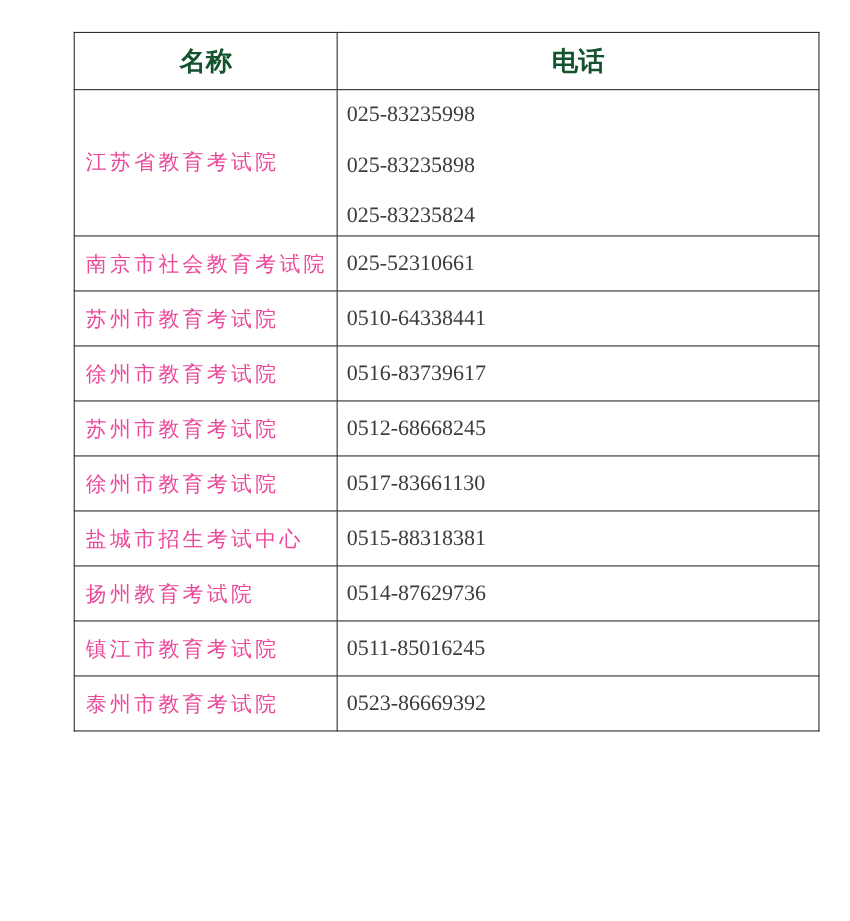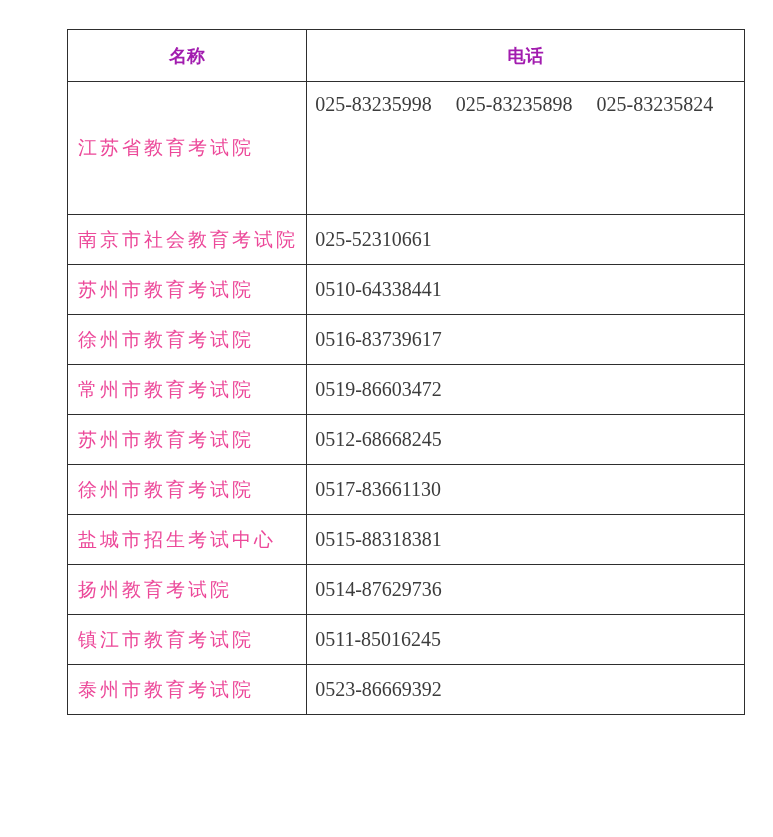--- a/index.html
+++ b/index.html
@@ -30,23 +30,23 @@
       font-weight: normal;
       vertical-align: middle;
       text-align: left;
       white-space: nowrap;
       overflow: hidden;
     }
     .contact-table th {
       height: 51px;
       text-align: center;
       font-weight: bold;
-      color: #a21caf;
+      color: #14532d;
       padding: 0;
-      font-size: 18px;
+      font-size: 24px;
     }
     .col-name { width: 236px; }
     .col-phone { width: 432px; }
     .contact-table td.name {
       letter-spacing: 3px;
       font-family: "DejaVu Sans", "Liberation Sans", sans-serif;
       font-size: 19px;
       color: #ec4899;
     }
     .contact-table td.phone {
@@ -56,21 +56,22 @@
       padding-left: 8px;
     }
     tr.data-row td { height: 49px; }
     tr.tall-row td { height: 132px; }
     .phone-line {
       display: block;
       line-height: 20px;
     }
     .phone-stack {
       display: flex;
-      justify-content: flex-start;
+      flex-direction: column;
+      justify-content: space-between;
       height: 112px;
       padding: 8px 0 4px 0;
       box-sizing: content-box;
       gap: 24px;
     }
   </style>
 </head>
 <body>
 
 <table class="contact-table">
@@ -101,24 +102,20 @@
     </tr>
     <tr class="data-row">
       <td class="name">苏州市教育考试院</td>
       <td class="phone">0510-64338441</td>
     </tr>
     <tr class="data-row">
       <td class="name">徐州市教育考试院</td>
       <td class="phone">0516-83739617</td>
     </tr>
     <tr class="data-row">
-      <td class="name">常州市教育考试院</td>
-      <td class="phone">0519-86603472</td>
-    </tr>
-    <tr class="data-row">
       <td class="name">苏州市教育考试院</td>
       <td class="phone">0512-68668245</td>
     </tr>
     <tr class="data-row">
       <td class="name">徐州市教育考试院</td>
       <td class="phone">0517-83661130</td>
     </tr>
     <tr class="data-row">
       <td class="name">盐城市招生考试中心</td>
       <td class="phone">0515-88318381</td>

